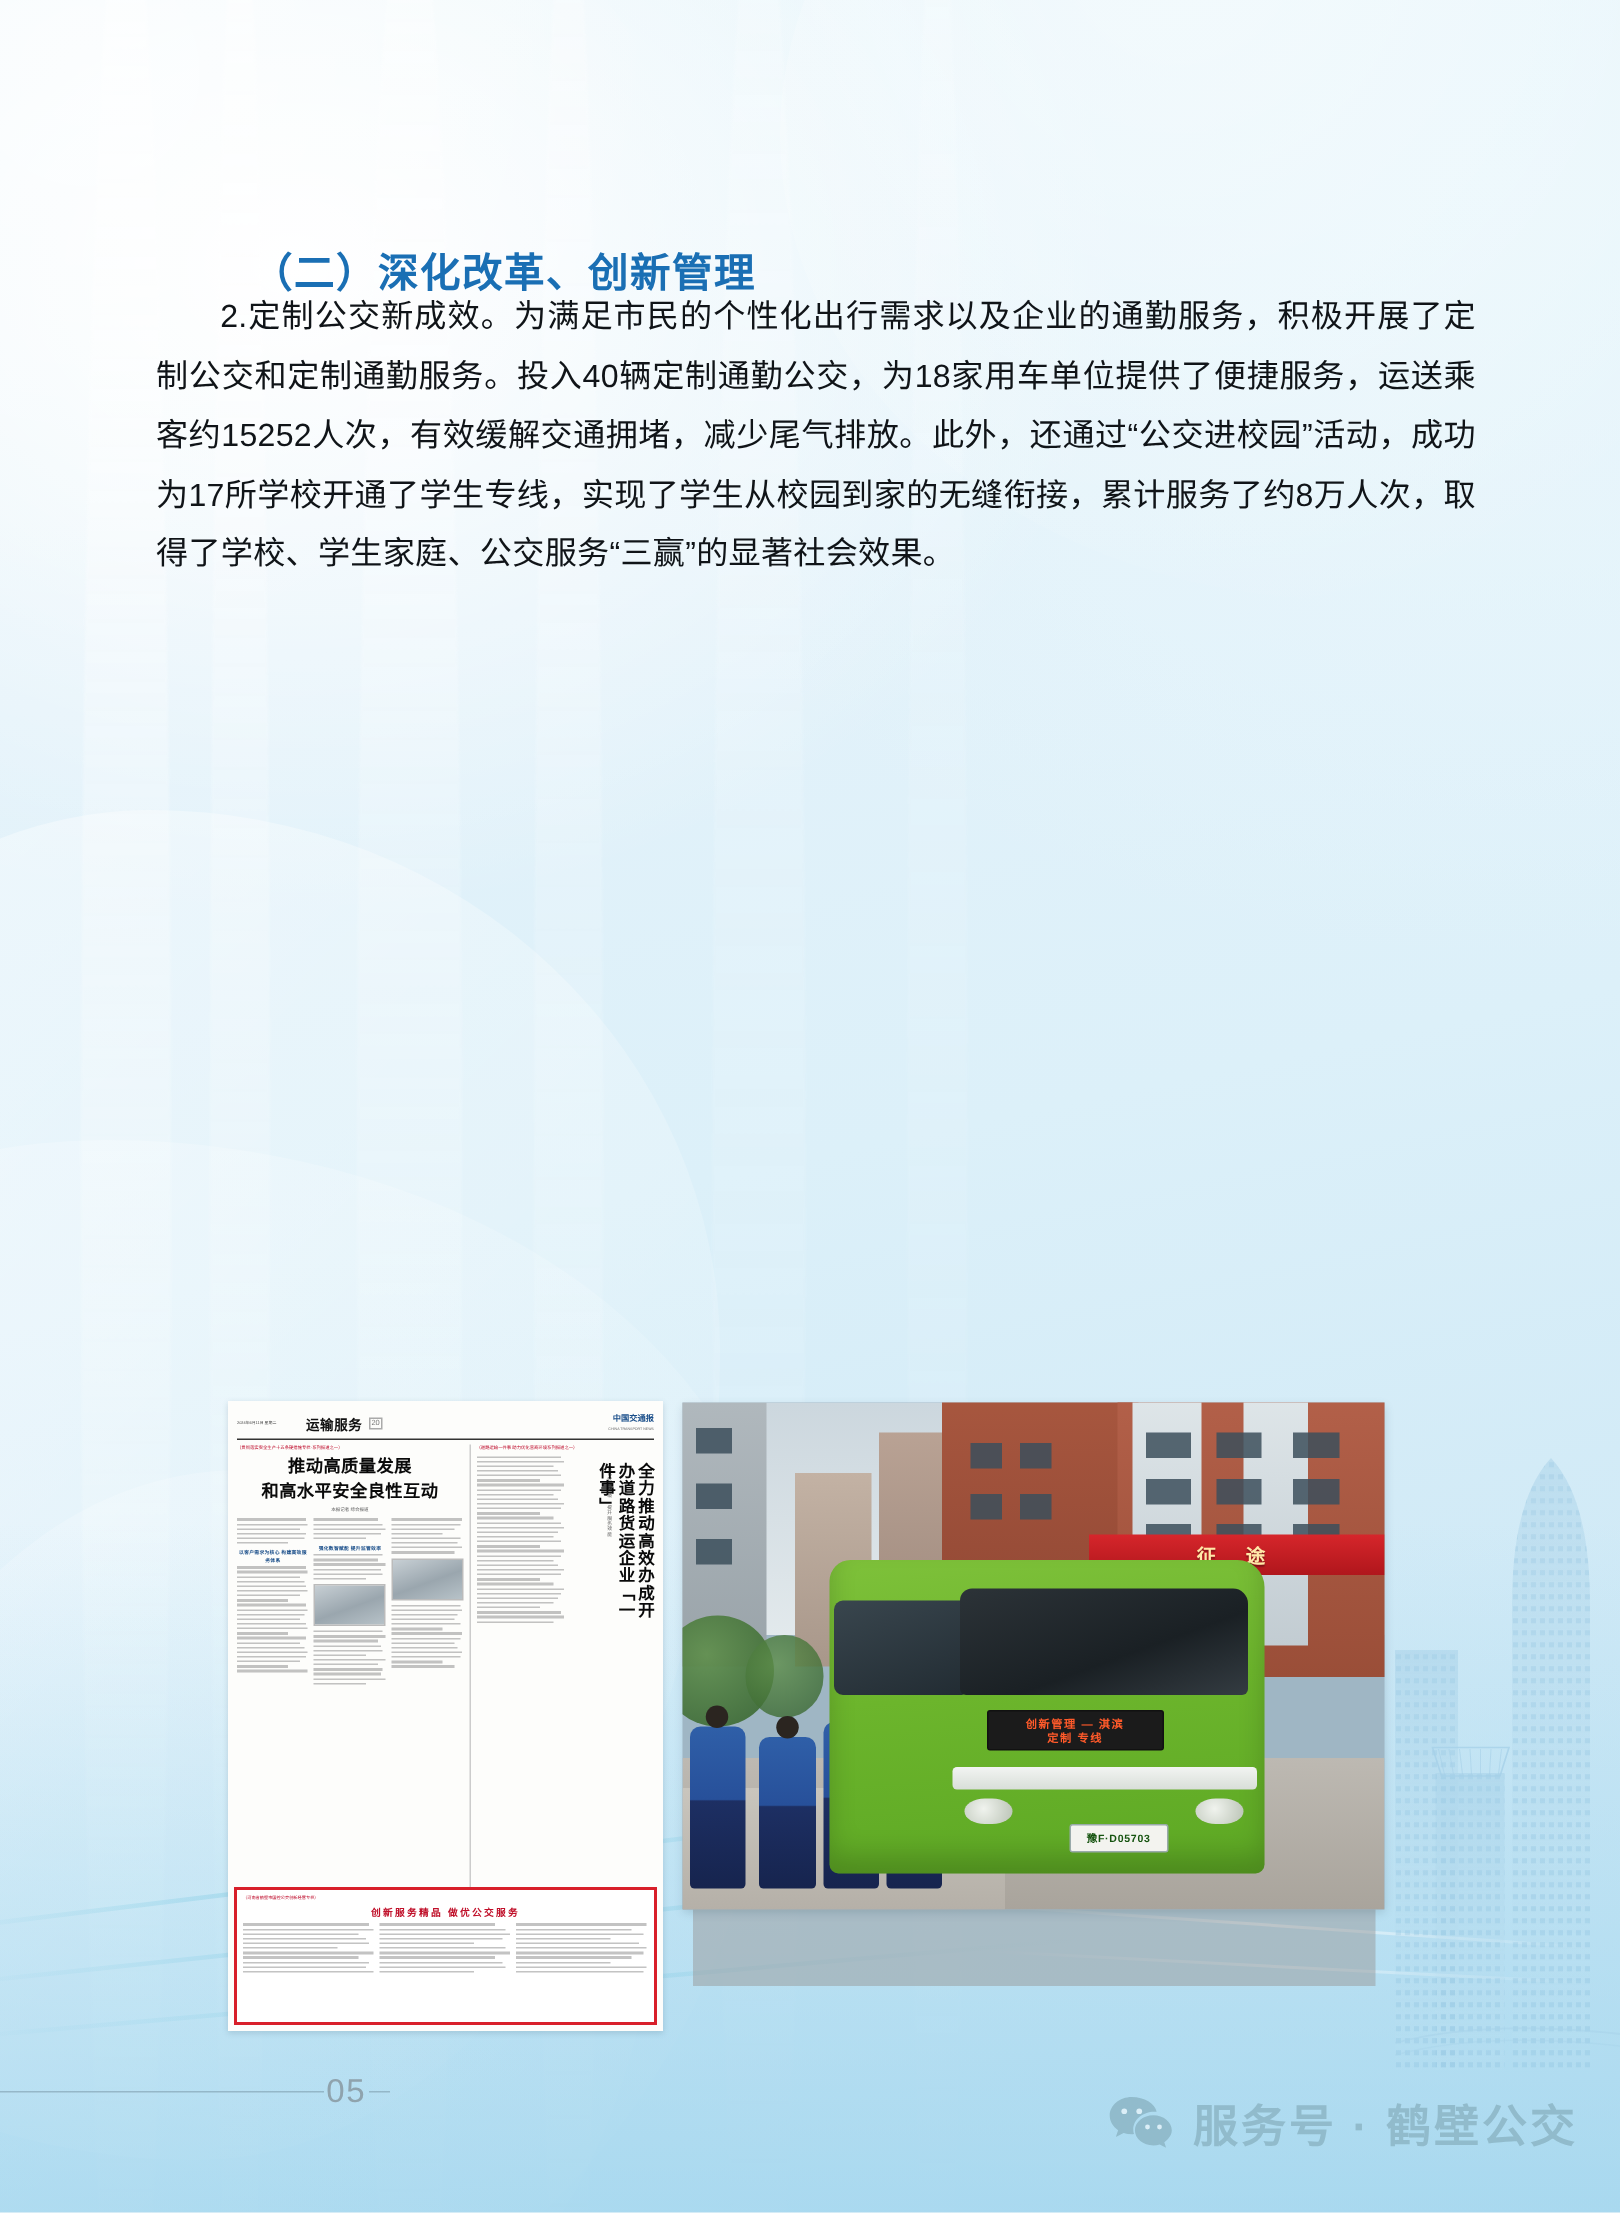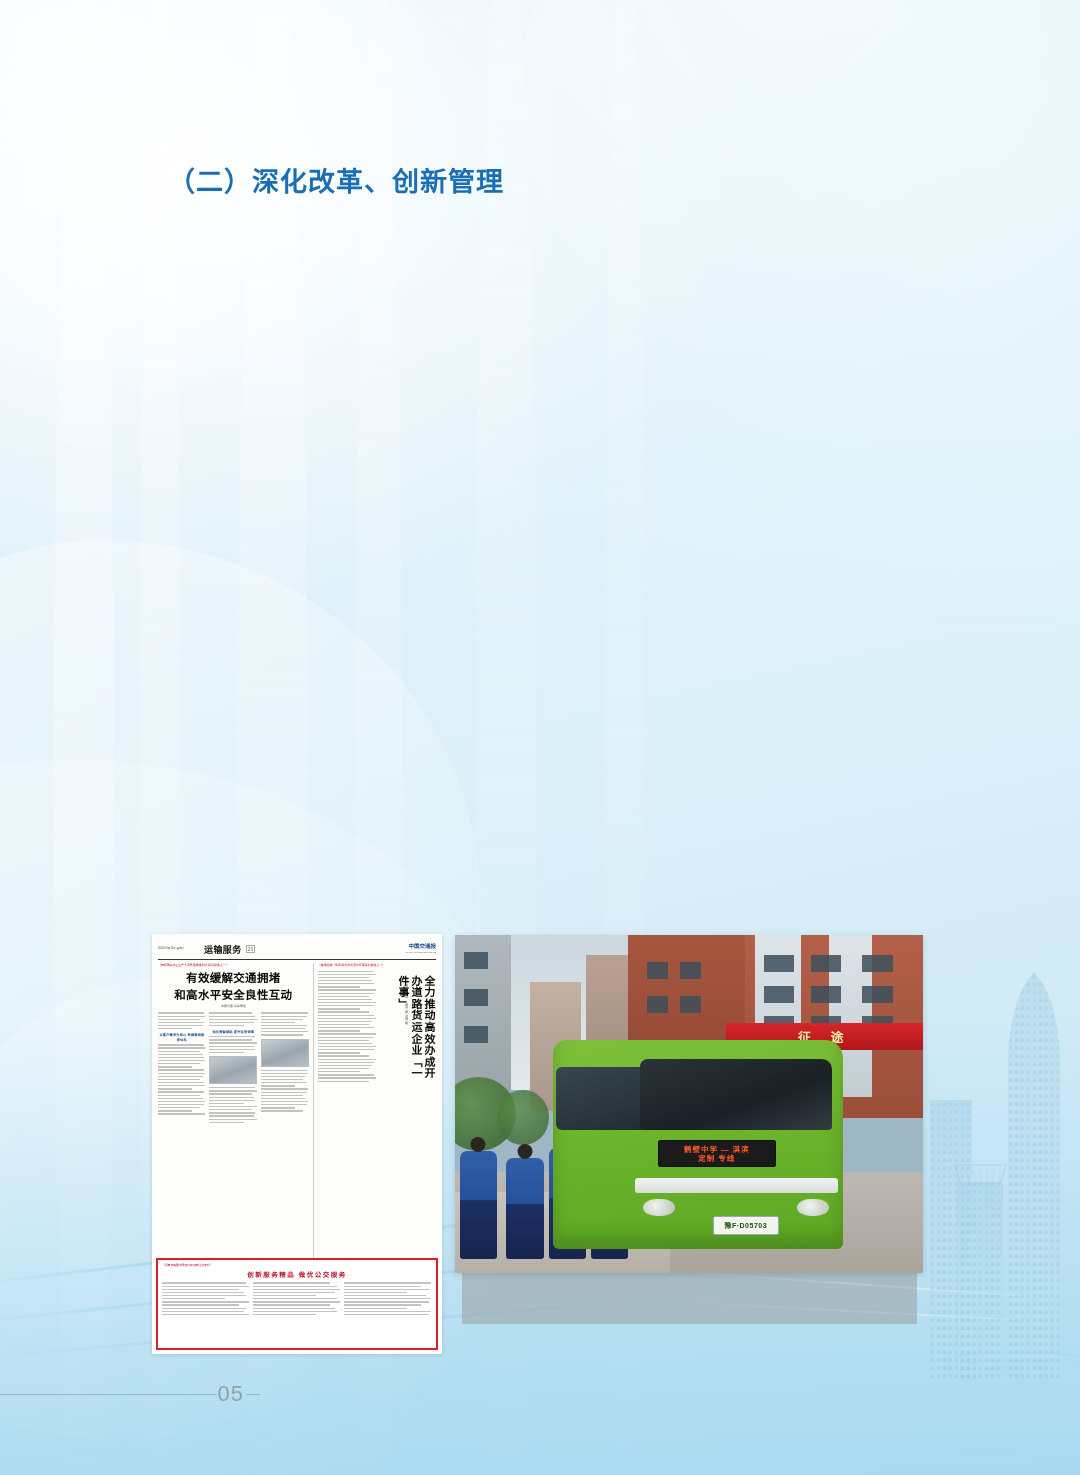--- a/index.html
+++ b/index.html
@@ -272,38 +272,39 @@
       <path d="M0 412 Q60 396 150 406" fill="none" stroke="#9ecbe4" stroke-width="1.2" opacity=".55"></path>
       <path d="M0 420 Q60 404 150 414" fill="none" stroke="#9ecbe4" stroke-width="1" opacity=".4"></path>
     </svg>
   </div>
 
   <div class="content">
 
     <h1 class="heading">（二）深化改革、创新管理</h1>
 
     <div class="body-text">
+      <p>2.定制公交新成效。为满足市民的个性化出行需求以及企业的通勤服务，积极开展了定制公交和定制通勤服务。投入40辆定制通勤公交，为18家用车单位提供了便捷服务，运送乘客约15252人次，有效缓解交通拥堵，减少尾气排放。此外，还通过“公交进校园”活动，成功为17所学校开通了学生专线，实现了学生从校园到家的无缝衔接，累计服务了约8万人次，取得了学校、学生家庭、公交服务“三赢”的显著社会效果。</p>
     </div>
 
     <div class="fig-news">
       <div class="np">
         <div class="np-masthead">
           <div class="np-date">2024年6月11日 星期二</div>
           <div class="np-section">运输服务</div>
           <div class="np-pageno">20</div>
           <div class="np-brand">
             <span>中国交通报</span>
             <small>CHINA TRANSPORT NEWS</small>
           </div>
         </div>
 
         <div class="np-cols">
           <div class="np-colL">
             <div class="np-kicker">（贯彻落实安全生产十五条硬措施专栏·系列报道之一）</div>
-            <div class="np-head1">有效缓解交通拥堵</div>
+            <div class="np-head1">推动高质量发展</div>
             <div class="np-head1">和高水平安全良性互动</div>
             <div class="np-subhead">本报记者 综合报道</div>
             <div class="np-textcols">
               <div class="np-tc">
                 <div class="np-line s1"></div>
                   <div class="np-line s3"></div>
                   <div class="np-line s2"></div>
                 <div class="np-line s1"></div>
                   <div class="np-line s5"></div>
                   <div class="np-line s4"></div>
@@ -525,32 +526,45 @@
         <div class="student" style="left:1%;width:8%;height:32%;"></div>
         <div class="student" style="left:11%;width:8%;height:30%;"></div>
         <div class="student" style="left:20%;width:8%;height:33%;"></div>
         <div class="student" style="left:29%;width:8%;height:31%;"></div>
 
         <div class="bus">
           <div class="bus-body"></div>
           <div class="bus-side"></div>
           <div class="bus-wind"></div>
           <div class="bus-led">
-            <span>鹤壁中学 — 淇滨</span>
+            <span>创新管理 — 淇滨</span>
             <span>定制 专线</span>
           </div>
           <div class="bus-stripe"></div>
           <div class="bus-lamp" style="left:31%;"></div>
           <div class="bus-lamp" style="left:84%;"></div>
           <div class="bus-plate">豫F·D05703</div>
         </div>
       </div>
     </div>
 
     <div class="page-number">
       <div class="pn-rule"></div>
       <div class="pn-text">05</div>
       <div class="pn-dash"></div>
     </div>
 
+    <div class="brand">
+      <span class="wechat-icon">
+        <svg viewBox="0 0 44 38" width="44" height="38" aria-hidden="true">
+          <path d="M16.5 2C8.3 2 1.8 7.6 1.8 14.4c0 3.9 2.2 7.4 5.6 9.7l-1.5 4.6 5.2-2.7c1.7.5 3.5.8 5.4.8.5 0 1 0 1.5-.1-.3-1-.5-2-.5-3.1 0-6.5 6.3-11.8 14.1-11.8.5 0 1 0 1.5.1C32 6.4 25 2 16.5 2z" fill="#8fb9c9"></path>
+          <circle cx="11.5" cy="11.5" r="1.9" fill="#dff0f8"></circle>
+          <circle cx="21.5" cy="11.5" r="1.9" fill="#dff0f8"></circle>
+          <path d="M43.2 24.2c0-5.6-5.5-10.1-12.3-10.1S18.6 18.6 18.6 24.2s5.5 10.1 12.3 10.1c1.5 0 2.9-.2 4.2-.6l4.3 2.2-1.2-3.8c2.9-1.9 5-4.8 5-7.9z" fill="#8fb9c9"></path>
+          <circle cx="27" cy="22" r="1.6" fill="#dff0f8"></circle>
+          <circle cx="35" cy="22" r="1.6" fill="#dff0f8"></circle>
+        </svg>
+      </span>
+      <span class="brand-text">服务号 · 鹤壁公交</span>
+    </div>
 
   </div>
 </div>
 
 </body></html>

